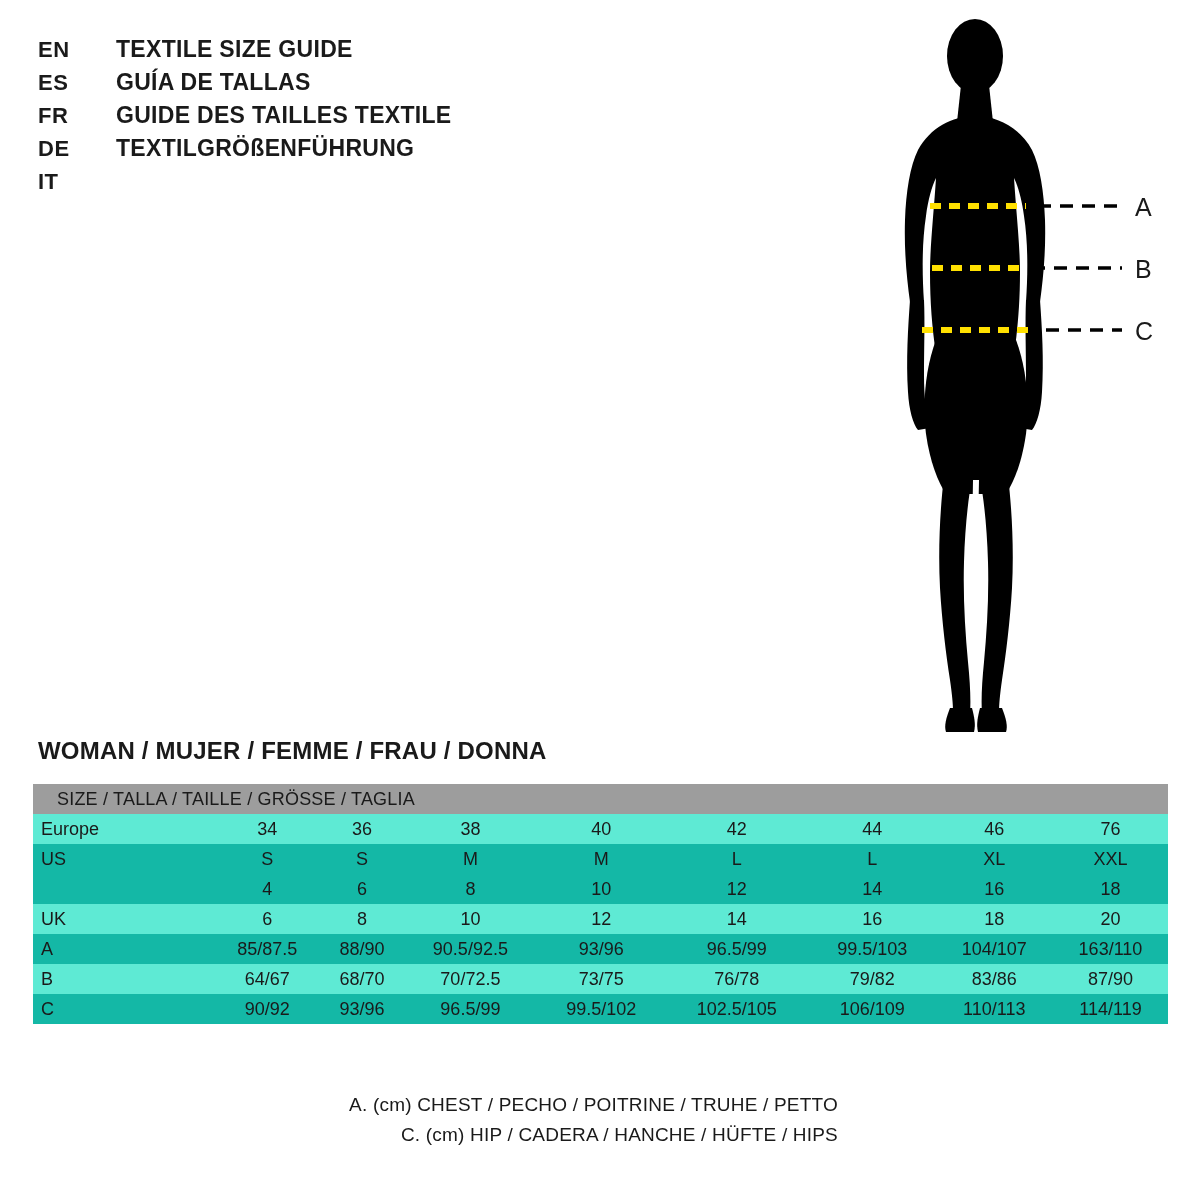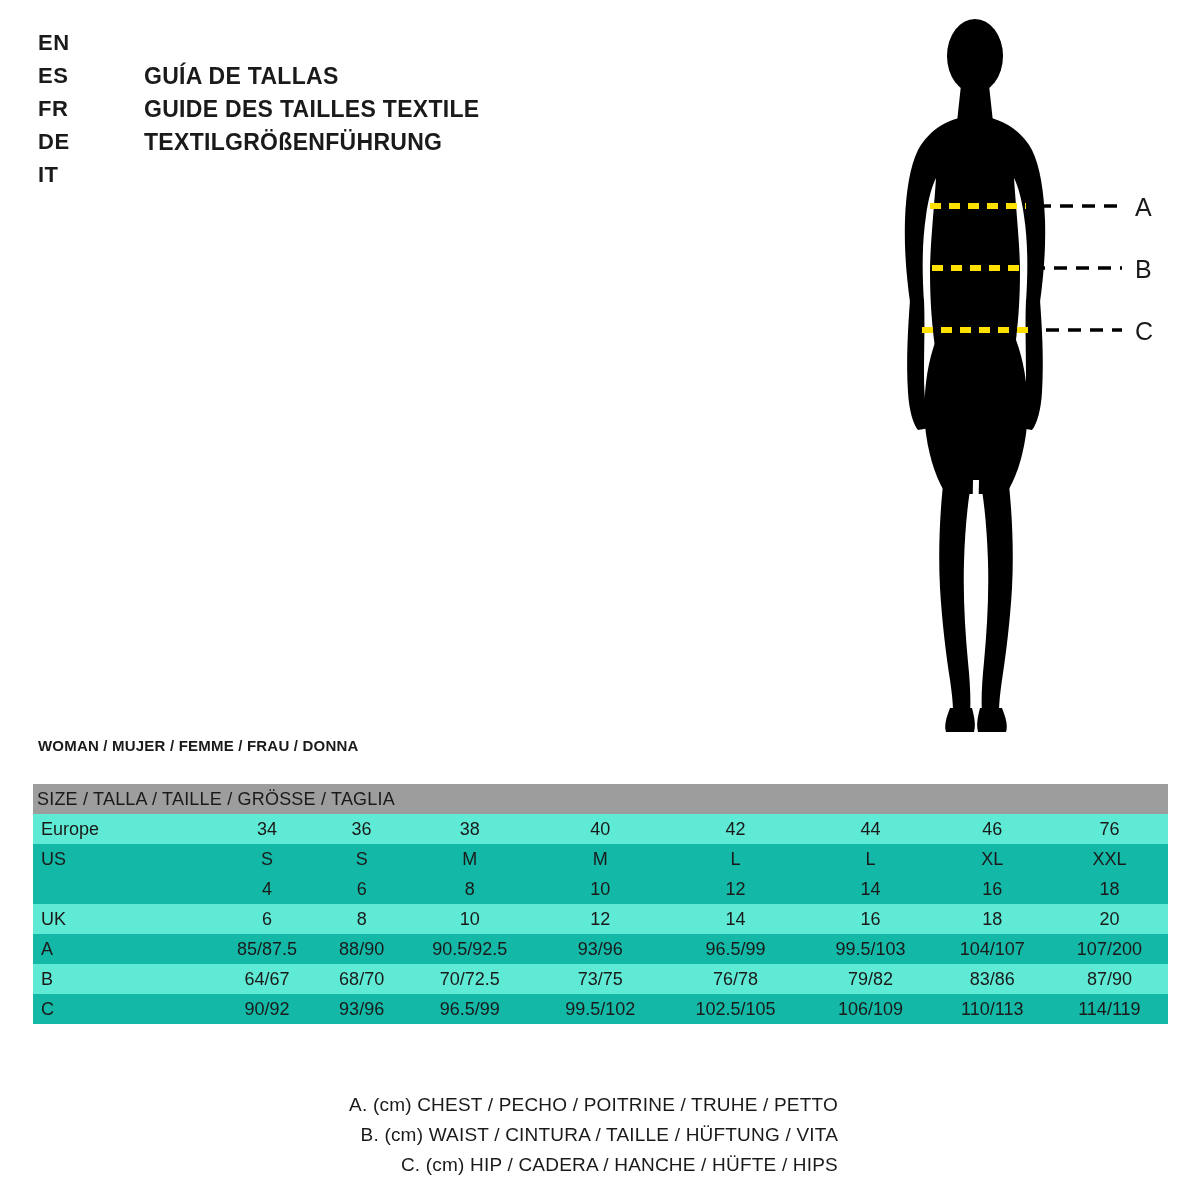--- a/index.html
+++ b/index.html
@@ -16,23 +16,22 @@
 
   
   #title-block {
     position: absolute;
     left: 38px;
     top: 30px;
     width: 640px;
   }
   .title-row {
     display: flex;
-    align-items: flex-start;
+    align-items: flex-end;
     height: 33px;
-    gap: 28px;
   }
   .title-lang {
     width: 78px;
     font-size: 22px;
     font-weight: bold;
     letter-spacing: 0.5px;
     color: #1a1a1a;
   }
   .title-text {
     font-size: 23px;
@@ -50,21 +49,21 @@
     width: 330px;
     height: 740px;
   }
   #figure-area svg { display: block; }
 
   
   #woman-heading {
     position: absolute;
     left: 38px;
     top: 737px;
-    font-size: 15px;
+    font-size: 24px;
     font-weight: bold;
     letter-spacing: 0.2px;
     white-space: nowrap;
   }
 
   
   #size-table {
     position: absolute;
     left: 33px;
     top: 784px;
@@ -76,21 +75,21 @@
     padding: 0;
     height: 30px;
     border: none;
     text-align: center;
     font-weight: normal;
     color: #1a1a1a;
   }
   #size-table tr.header-row td {
     background: #9d9d9d;
     text-align: left;
-    padding-left: 4px;
+    padding-left: 24px;
     font-size: 18px;
     font-weight: normal;
     letter-spacing: 0.2px;
   }
   #size-table td.row-label {
     text-align: left;
     padding-left: 8px;
     width: 180px;
   }
   #size-table tr.shade td { background: #14b8a6; }
@@ -110,20 +109,21 @@
     white-space: nowrap;
     text-align: right;
   }
 </style>
 </head>
 <body>
 
 <div id="title-block">
   <div class="title-row">
     <span class="title-lang">EN</span>
+    <span class="title-text">TEXTILE SIZE GUIDE</span>
   </div>
   <div class="title-row">
     <span class="title-lang">ES</span>
     <span class="title-text">GUÍA DE TALLAS</span>
   </div>
   <div class="title-row">
     <span class="title-lang">FR</span>
     <span class="title-text">GUIDE DES TAILLES TEXTILE</span>
   </div>
   <div class="title-row">
@@ -270,21 +270,21 @@
 
     <tr class="shade">
       <td class="row-label">A</td>
       <td>85/87.5</td>
       <td>88/90</td>
       <td>90.5/92.5</td>
       <td>93/96</td>
       <td>96.5/99</td>
       <td>99.5/103</td>
       <td>104/107</td>
-      <td>107/200</td>
+      <td>163/110</td>
     </tr>
 
     <tr class="plain">
       <td class="row-label">B</td>
       <td>64/67</td>
       <td>68/70</td>
       <td>70/72.5</td>
       <td>73/75</td>
       <td>76/78</td>
       <td>79/82</td>
@@ -301,15 +301,14 @@
       <td>102.5/105</td>
       <td>106/109</td>
       <td>110/113</td>
       <td>114/119</td>
     </tr>
   </tbody>
 </table>
 
 <div id="footnotes">
   <div class="footnote">A. (cm) CHEST / PECHO / POITRINE / TRUHE / PETTO</div>
-  <div class="footnote">B. (cm) WAIST / CINTURA / TAILLE / HÜFTUNG / VITA</div>
   <div class="footnote">C. (cm) HIP / CADERA / HANCHE / HÜFTE / HIPS</div>
 </div>
 
 </body></html>

